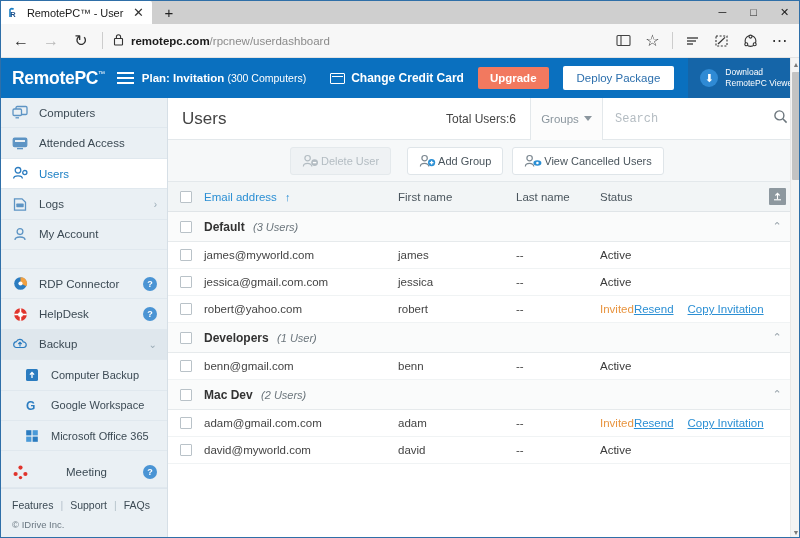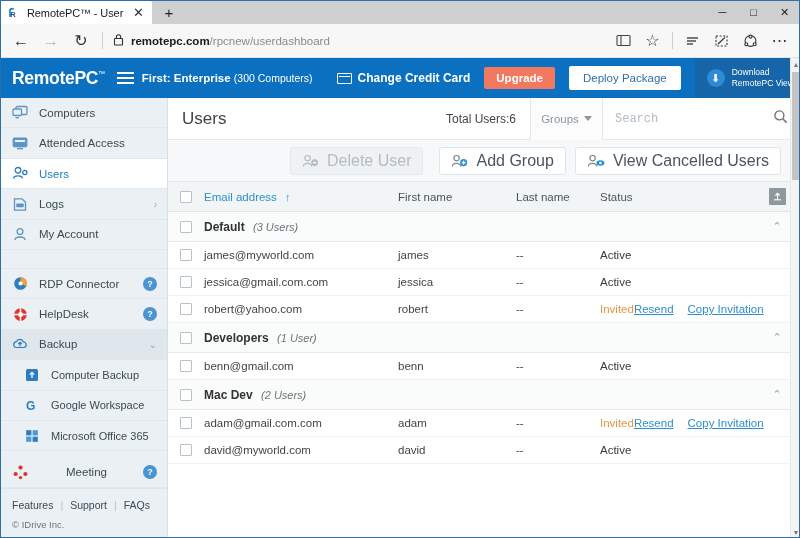--- a/index.html
+++ b/index.html
@@ -173,23 +173,23 @@
     flex: 1 1 auto; border: 0; outline: 0; font-size: 12px; color: #9aa5ac;
     font-family: Liberation Mono, monospace; background: transparent;
   }
   .search-input::placeholder { color: #b4bcc2; }
 
   .toolbar {
     height: 42px; background: #f6f8f9; display: flex; align-items: center;
     gap: 9px; padding: 0 12px; border-bottom: 1px solid #e3e8eb;
   }
   .tbtn {
-    display: flex; align-items: center; gap: 8px; background: #fff;
+    display: flex; align-items: center; gap: 2px; background: #fff;
     border: 1px solid #dfe5e9; border-radius: 3px; height: 28px;
-    padding: 0 11px; font-size: 16px; color: #4a555d; white-space: nowrap;
+    padding: 0 11px; font-size: 11px; color: #4a555d; white-space: nowrap;
   }
   .tbtn.disabled { background: #eff2f4; border-color: #e4e9ec; color: #b3bcc2; }
   .tbtn .ti { display: flex; align-items: center; }
 
   
   .addpopup {
     position: absolute; left: 5px; top: 3px; width: 122px; height: 56px;
     background: #fff; border: 1px solid #dadada;
     box-shadow: 0 1px 4px rgba(0,0,0,.12); z-index: 30;
     display: flex; align-items: center; justify-content: center;
@@ -325,21 +325,21 @@
   <div class="logo">
     <span>RemotePC</span>
     <span class="tm">™</span>
   </div>
   <div class="burger">
     <span></span>
       <span></span>
       <span></span>
   </div>
   <div class="planlabel">
-    <span>First: Enterprise</span>
+    <span>Plan: Invitation</span>
     <em>(300 Computers)</em>
   </div>
   <div class="hdrdivider"></div>
   <div class="hdritem">
     <span class="cardicon"></span>
     <span>Change Credit Card</span>
   </div>
   <div class="btn-upgrade">Upgrade</div>
   <div class="btn-deploy">Deploy Package</div>
   <div class="download-block">

